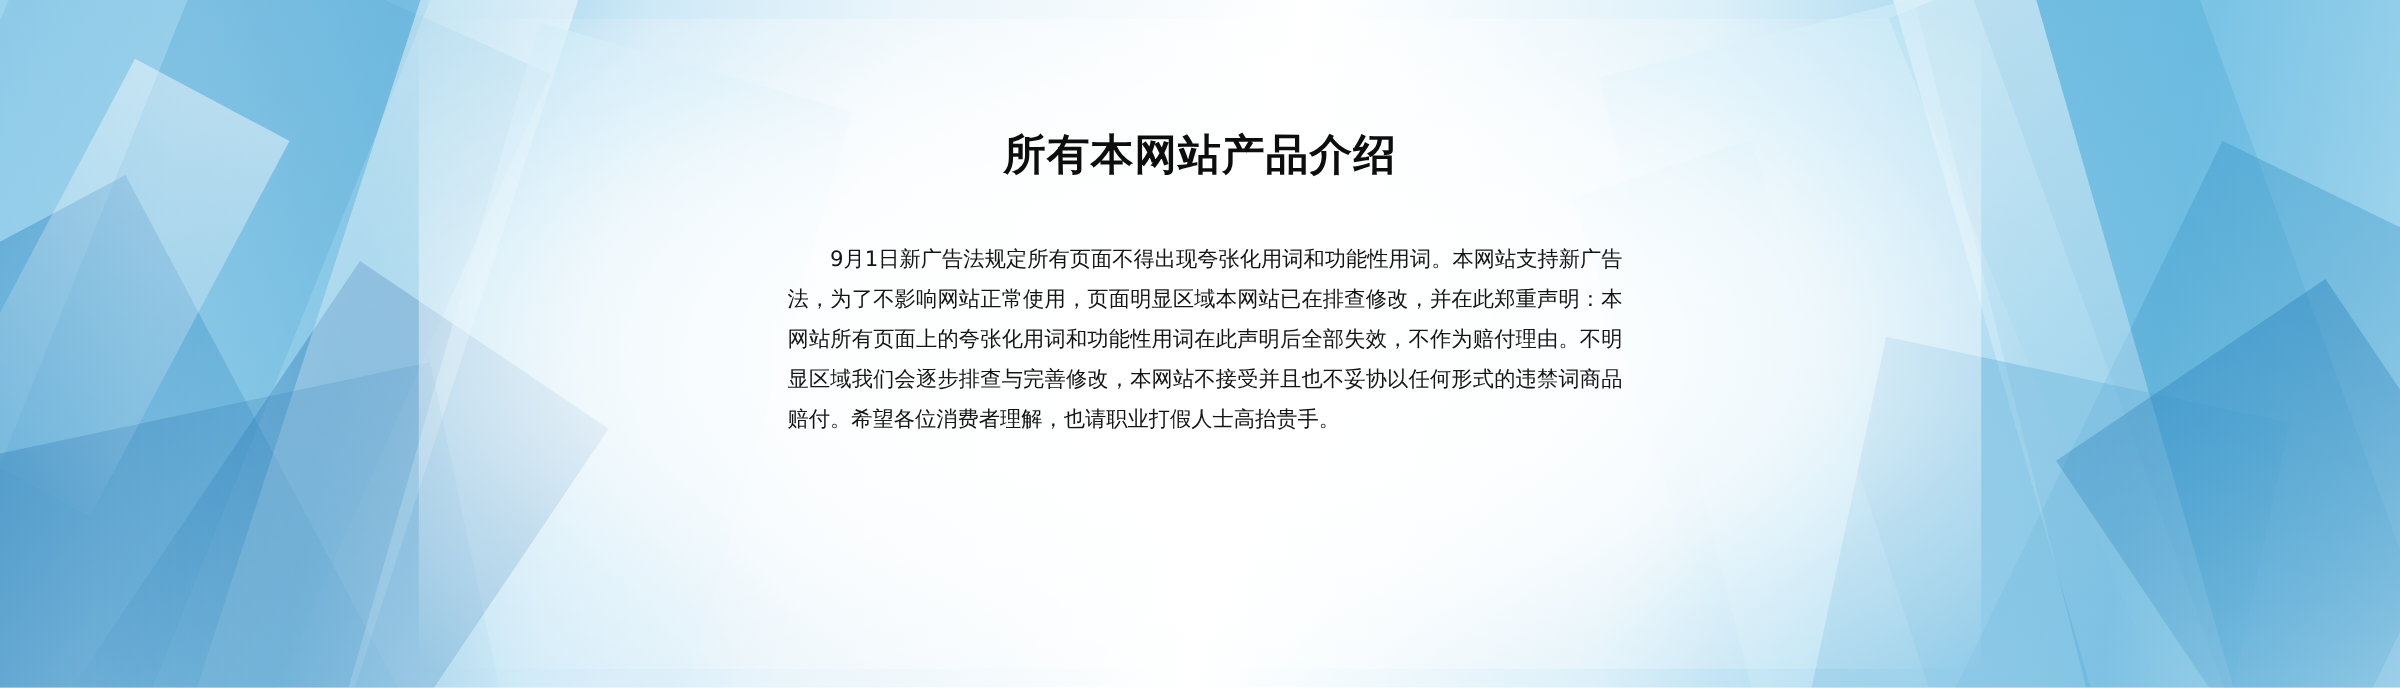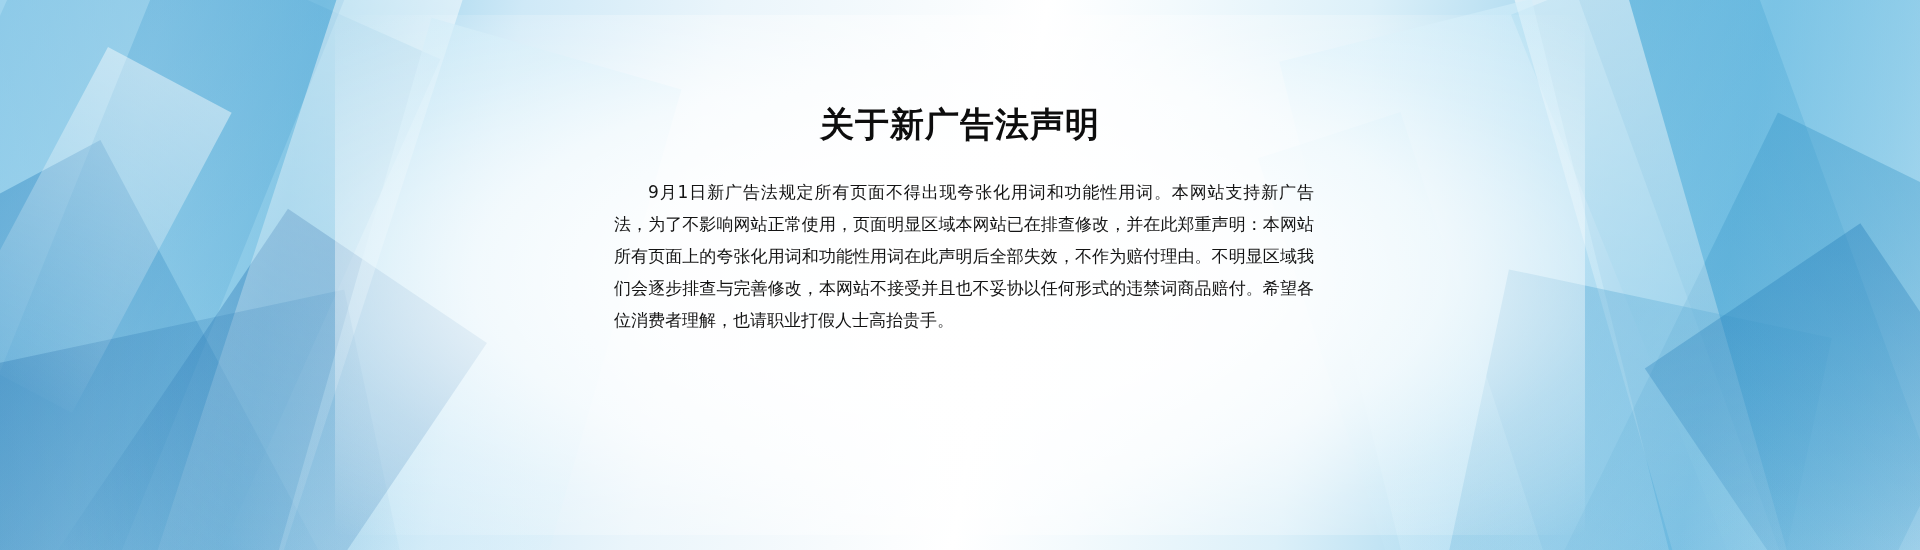--- a/index.html
+++ b/index.html
@@ -139,21 +139,21 @@
     top: 176px;
     width: 700px;
     font-size: 17px;
     line-height: 32px;
     color: #141414;
     text-align: justify;
     text-justify: inter-character;
   }
 
   .para {
-    margin: 0;
+    margin: 16px;
   }
 
   .para-indent {
     text-indent: 2em;
   }
 </style>
 </head>
 <body>
 
 <div class="banner">
@@ -172,20 +172,20 @@
   <div class="shape s11"></div>
   <div class="shape s12"></div>
   <div class="shape s13"></div>
   <div class="shape s14"></div>
   <div class="shape s15"></div>
   <div class="shape s16"></div>
 
   <div class="glow"></div>
 
   <div class="content">
-    <div class="page-title">关于新广告法声明</div>
+    <div class="page-title">所有本网站产品介绍</div>
 
     <div class="statement-body">
       <p class="para para-indent">9月1日新广告法规定所有页面不得出现夸张化用词和功能性用词。本网站支持新广告法，为了不影响网站正常使用，页面明显区域本网站已在排查修改，并在此郑重声明：本网站所有页面上的夸张化用词和功能性用词在此声明后全部失效，不作为赔付理由。不明显区域我们会逐步排查与完善修改，本网站不接受并且也不妥协以任何形式的违禁词商品赔付。希望各位消费者理解，也请职业打假人士高抬贵手。</p>
     </div>
   </div>
 
 </div>
 
 </body></html>

